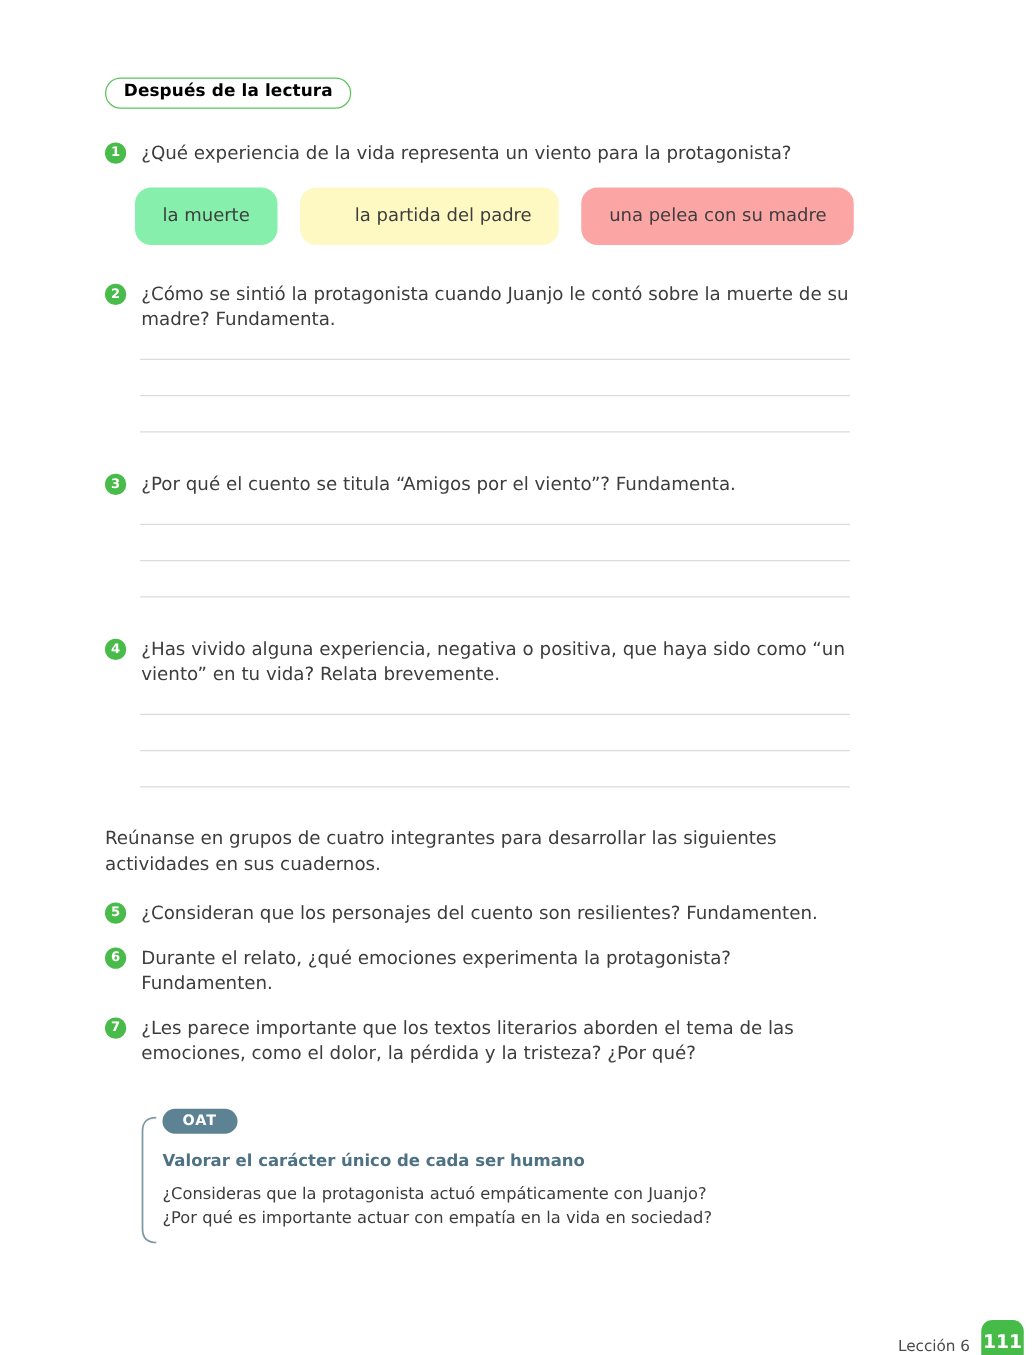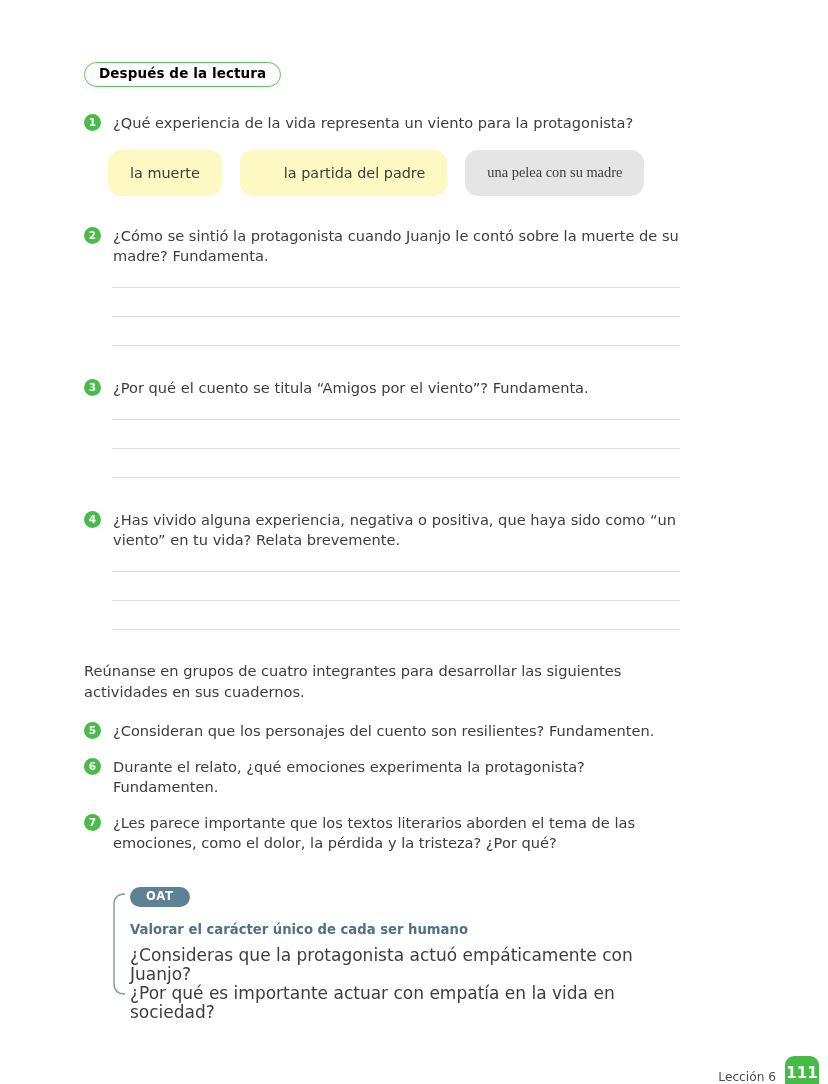--- a/index.html
+++ b/index.html
@@ -79,23 +79,23 @@
     border-radius: 13px;
     height: 46px;
     display: flex;
     align-items: center;
     justify-content: center;
     font-size: 14.4px;
     color: #3d3d3d;
     padding: 0 22px;
     white-space: nowrap;
   }
-  .chip-blue   { background: #fef9c3; }
+  .chip-blue   { background: #86efac; }
   .chip-purple { background: #fef9c3; padding-left: 44px; }
-  .chip-peach  { background: #e5e5e5; font-family: Liberation Serif, serif; }
+  .chip-peach  { background: #fca5a5; }
 
   
   .lines { margin-top: 21px; padding-left: 28px; }
   .rule {
     height: 1px;
     background: #dcdcdc;
     margin-bottom: 28px;
   }
   .rule:last-child { margin-bottom: 0; }
 
@@ -132,21 +132,21 @@
     line-height: 1;
   }
   .oat-title {
     margin-top: 14px;
     color: #4e7283;
     font-size: 13.2px;
     font-weight: bold;
     line-height: 17px;
   }
   .oat-line {
-    font-size: 17px;
+    font-size: 13px;
     line-height: 19px;
     color: #3d3d3d;
   }
   .oat-lines { margin-top: 8px; }
 
   
   .footer {
     position: absolute;
     right: 0;
     bottom: 0;

